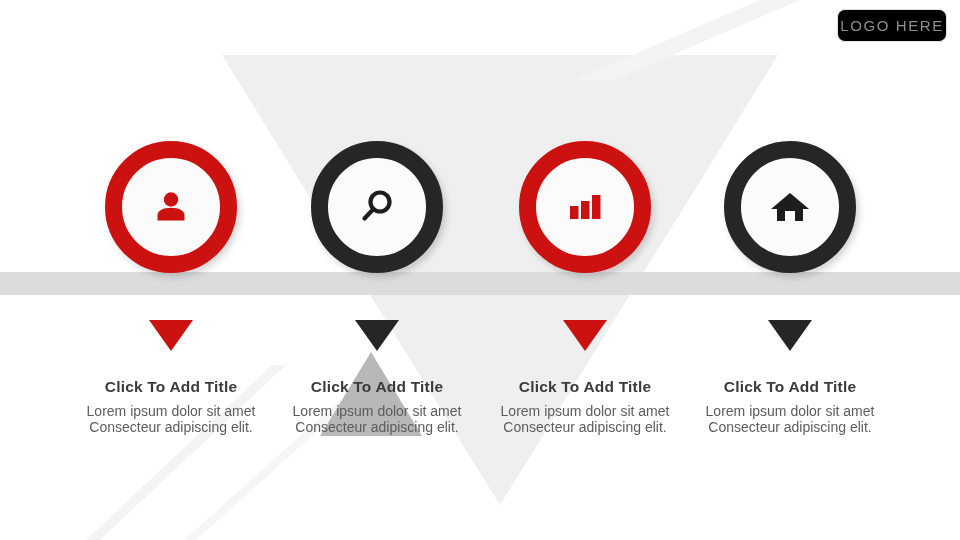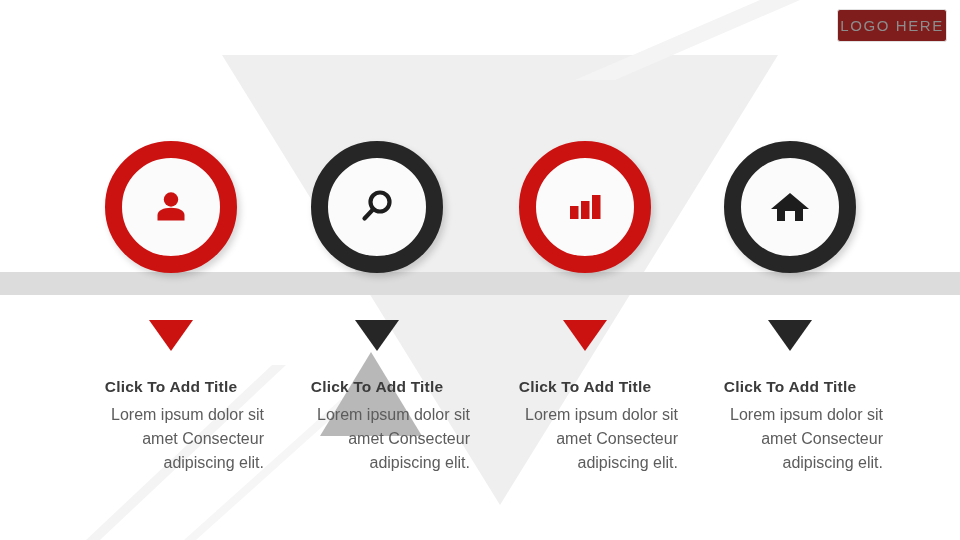--- a/index.html
+++ b/index.html
@@ -31,22 +31,22 @@
   }
 
   
   .logo-box {
     position: absolute;
     left: 837px;
     top: 9px;
     width: 110px;
     height: 33px;
     border: 1px solid #e2e2e2;
-    border-radius: 3px;
-    background: #7f1d1d;
+    border-radius: 8px;
+    background: #000000;
     display: flex;
     align-items: center;
     justify-content: center;
     box-sizing: border-box;
   }
   .logo-text {
     font-size: 15px;
     letter-spacing: 1.6px;
     color: #8d8d8d;
     font-family: "Liberation Sans", sans-serif;
@@ -118,26 +118,25 @@
   .block-title {
     margin-top: 27px;
     font-size: 15.5px;
     font-weight: bold;
     color: #3b3b3b;
     letter-spacing: 0.2px;
     font-family: "Liberation Sans", sans-serif;
   }
   .block-desc {
     margin-top: 7px;
-    font-size: 16px;
-    line-height: 24px;
+    font-size: 14px;
+    line-height: 16px;
     color: #5c5c5c;
     padding: 0 12px;
     font-family: "Liberation Sans", sans-serif;
-    text-align: right;
   }
 </style>
 </head>
 <body>
 
 <div id="slide">
 
   <svg class="bg-layer" viewBox="0 0 960 540" xmlns="http://www.w3.org/2000/svg">
     <polygon points="222,55 778,55 500,505" fill="#efefef"></polygon>
     <polygon points="760,0 800,0 615,80 575,80" fill="#f4f4f4"></polygon>

